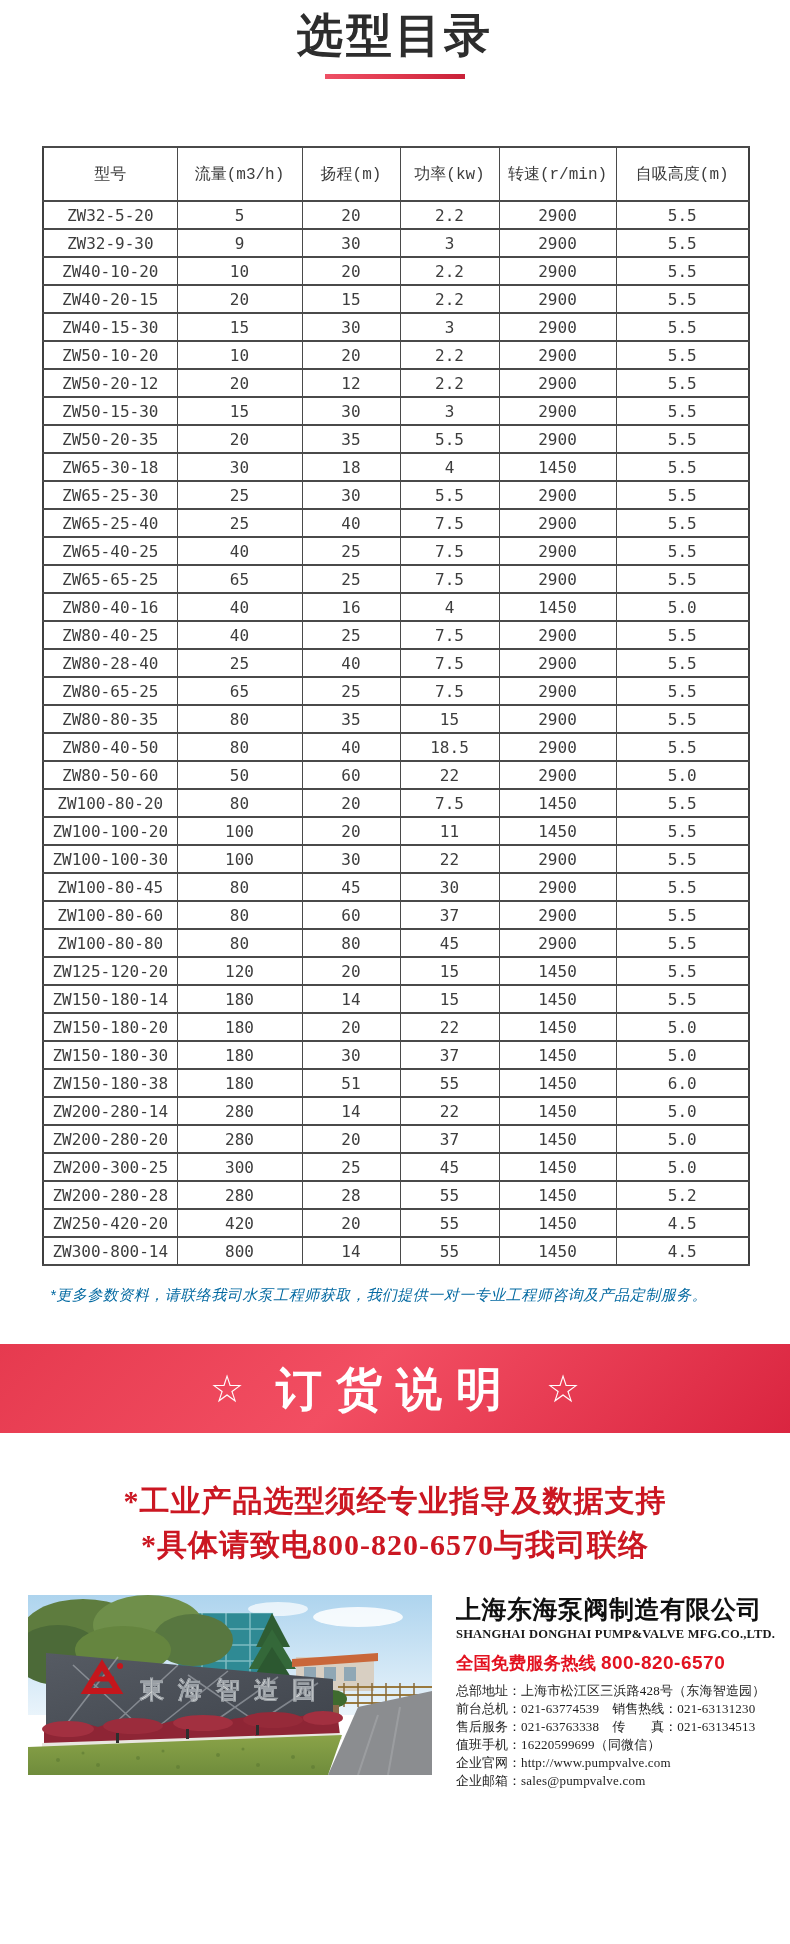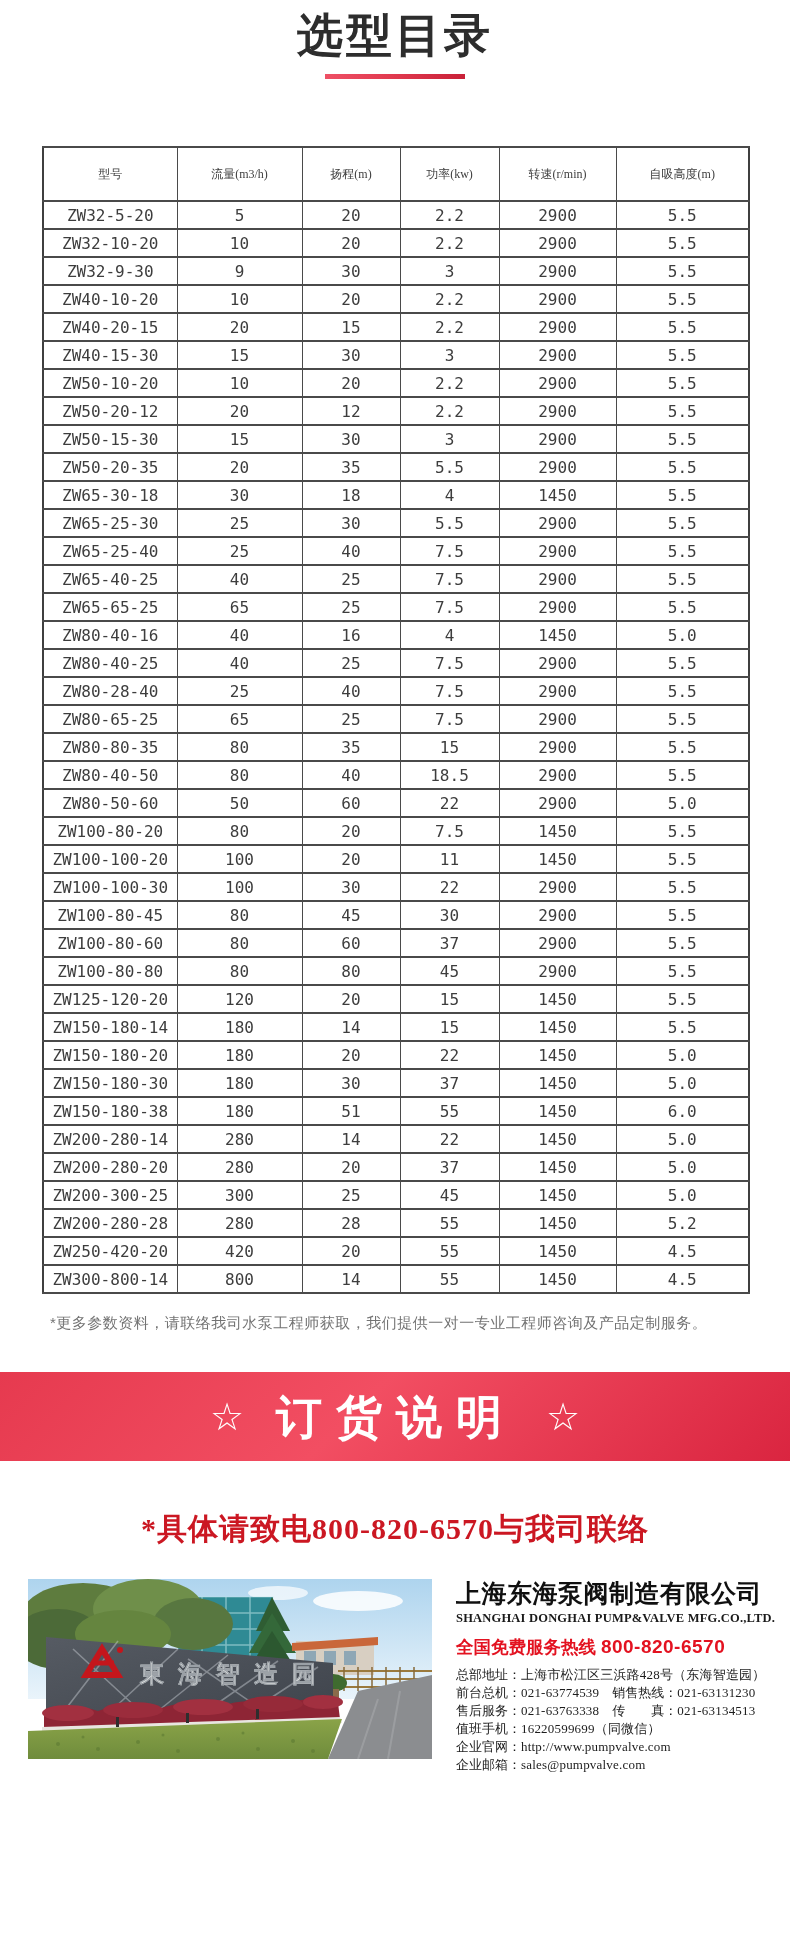--- a/index.html
+++ b/index.html
@@ -20,32 +20,32 @@
   
   table.spec{
     margin:67px 0 0 42px;border-collapse:collapse;table-layout:fixed;width:706px;
     border:2px solid #3f3f3f;
   }
   table.spec th, table.spec td{
     border:1px solid #4a4a4a;border-top:2px solid #4a4a4a;border-bottom:2px solid #4a4a4a;
     text-align:center;vertical-align:middle;color:#3d3d3d;padding:0;
   }
   table.spec th{
-    height:52px;font-size:12px;font-weight:normal;
-    font-family:Liberation Serif, serif;
+    height:52px;font-size:16px;font-weight:normal;
+    font-family:Liberation Mono, monospace;
   }
   table.spec td{
     height:26px;font-size:16px;
     font-family:"DejaVu Sans Mono","Liberation Mono",monospace;
   }
   col.c1{width:134px;} col.c2{width:125px;} col.c3{width:98px;}
   col.c4{width:99px;}  col.c5{width:117px;} col.c6{width:133px;}
   
   .footnote{
-    margin:20px 0 0 50px;font-size:15px;color:#737373;letter-spacing:0.5px;
+    margin:20px 0 0 50px;font-size:15px;color:#0369a1;letter-spacing:0.5px;font-style:italic;
   }
   
   .order-banner{
     margin-top:39px;height:89px;width:100%;
     background:linear-gradient(135deg,#e63a4f 0%,#f24e62 45%,#da2540 100%);
     display:flex;align-items:center;justify-content:center;
   }
   .order-banner .star{color:#fff;font-size:38px;line-height:1;padding:0 4px;}
   .order-banner .banner-title{
     color:#fff;font-size:46px;font-weight:bold;letter-spacing:14px;
@@ -114,28 +114,20 @@
     <tbody>
         <tr>
           <td>ZW32-5-20</td>
           <td>5</td>
           <td>20</td>
           <td>2.2</td>
           <td>2900</td>
           <td>5.5</td>
         </tr>
         <tr>
-          <td>ZW32-10-20</td>
-          <td>10</td>
-          <td>20</td>
-          <td>2.2</td>
-          <td>2900</td>
-          <td>5.5</td>
-        </tr>
-        <tr>
           <td>ZW32-9-30</td>
           <td>9</td>
           <td>30</td>
           <td>3</td>
           <td>2900</td>
           <td>5.5</td>
         </tr>
         <tr>
           <td>ZW40-10-20</td>
           <td>10</td>
@@ -429,20 +421,21 @@
 
   <div class="footnote">*更多参数资料，请联络我司水泵工程师获取，我们提供一对一专业工程师咨询及产品定制服务。</div>
 
   <div class="order-banner">
     <span class="star">☆</span>
     <span class="banner-title">订货说明</span>
     <span class="star">☆</span>
   </div>
 
   <div class="order-notes">
+      <div>*工业产品选型须经专业指导及数据支持</div>
       <div>*具体请致电800-820-6570与我司联络</div>
     </div>
 
   <div class="footer">
 
     <svg class="photo" viewBox="0 0 404 180" xmlns="http://www.w3.org/2000/svg" role="img">
       <defs>
         <linearGradient id="sky" x1="0" y1="0" x2="0" y2="1">
           <stop offset="0" stop-color="#aed4ee"></stop>
             <stop offset="1" stop-color="#eaf4fb"></stop>

